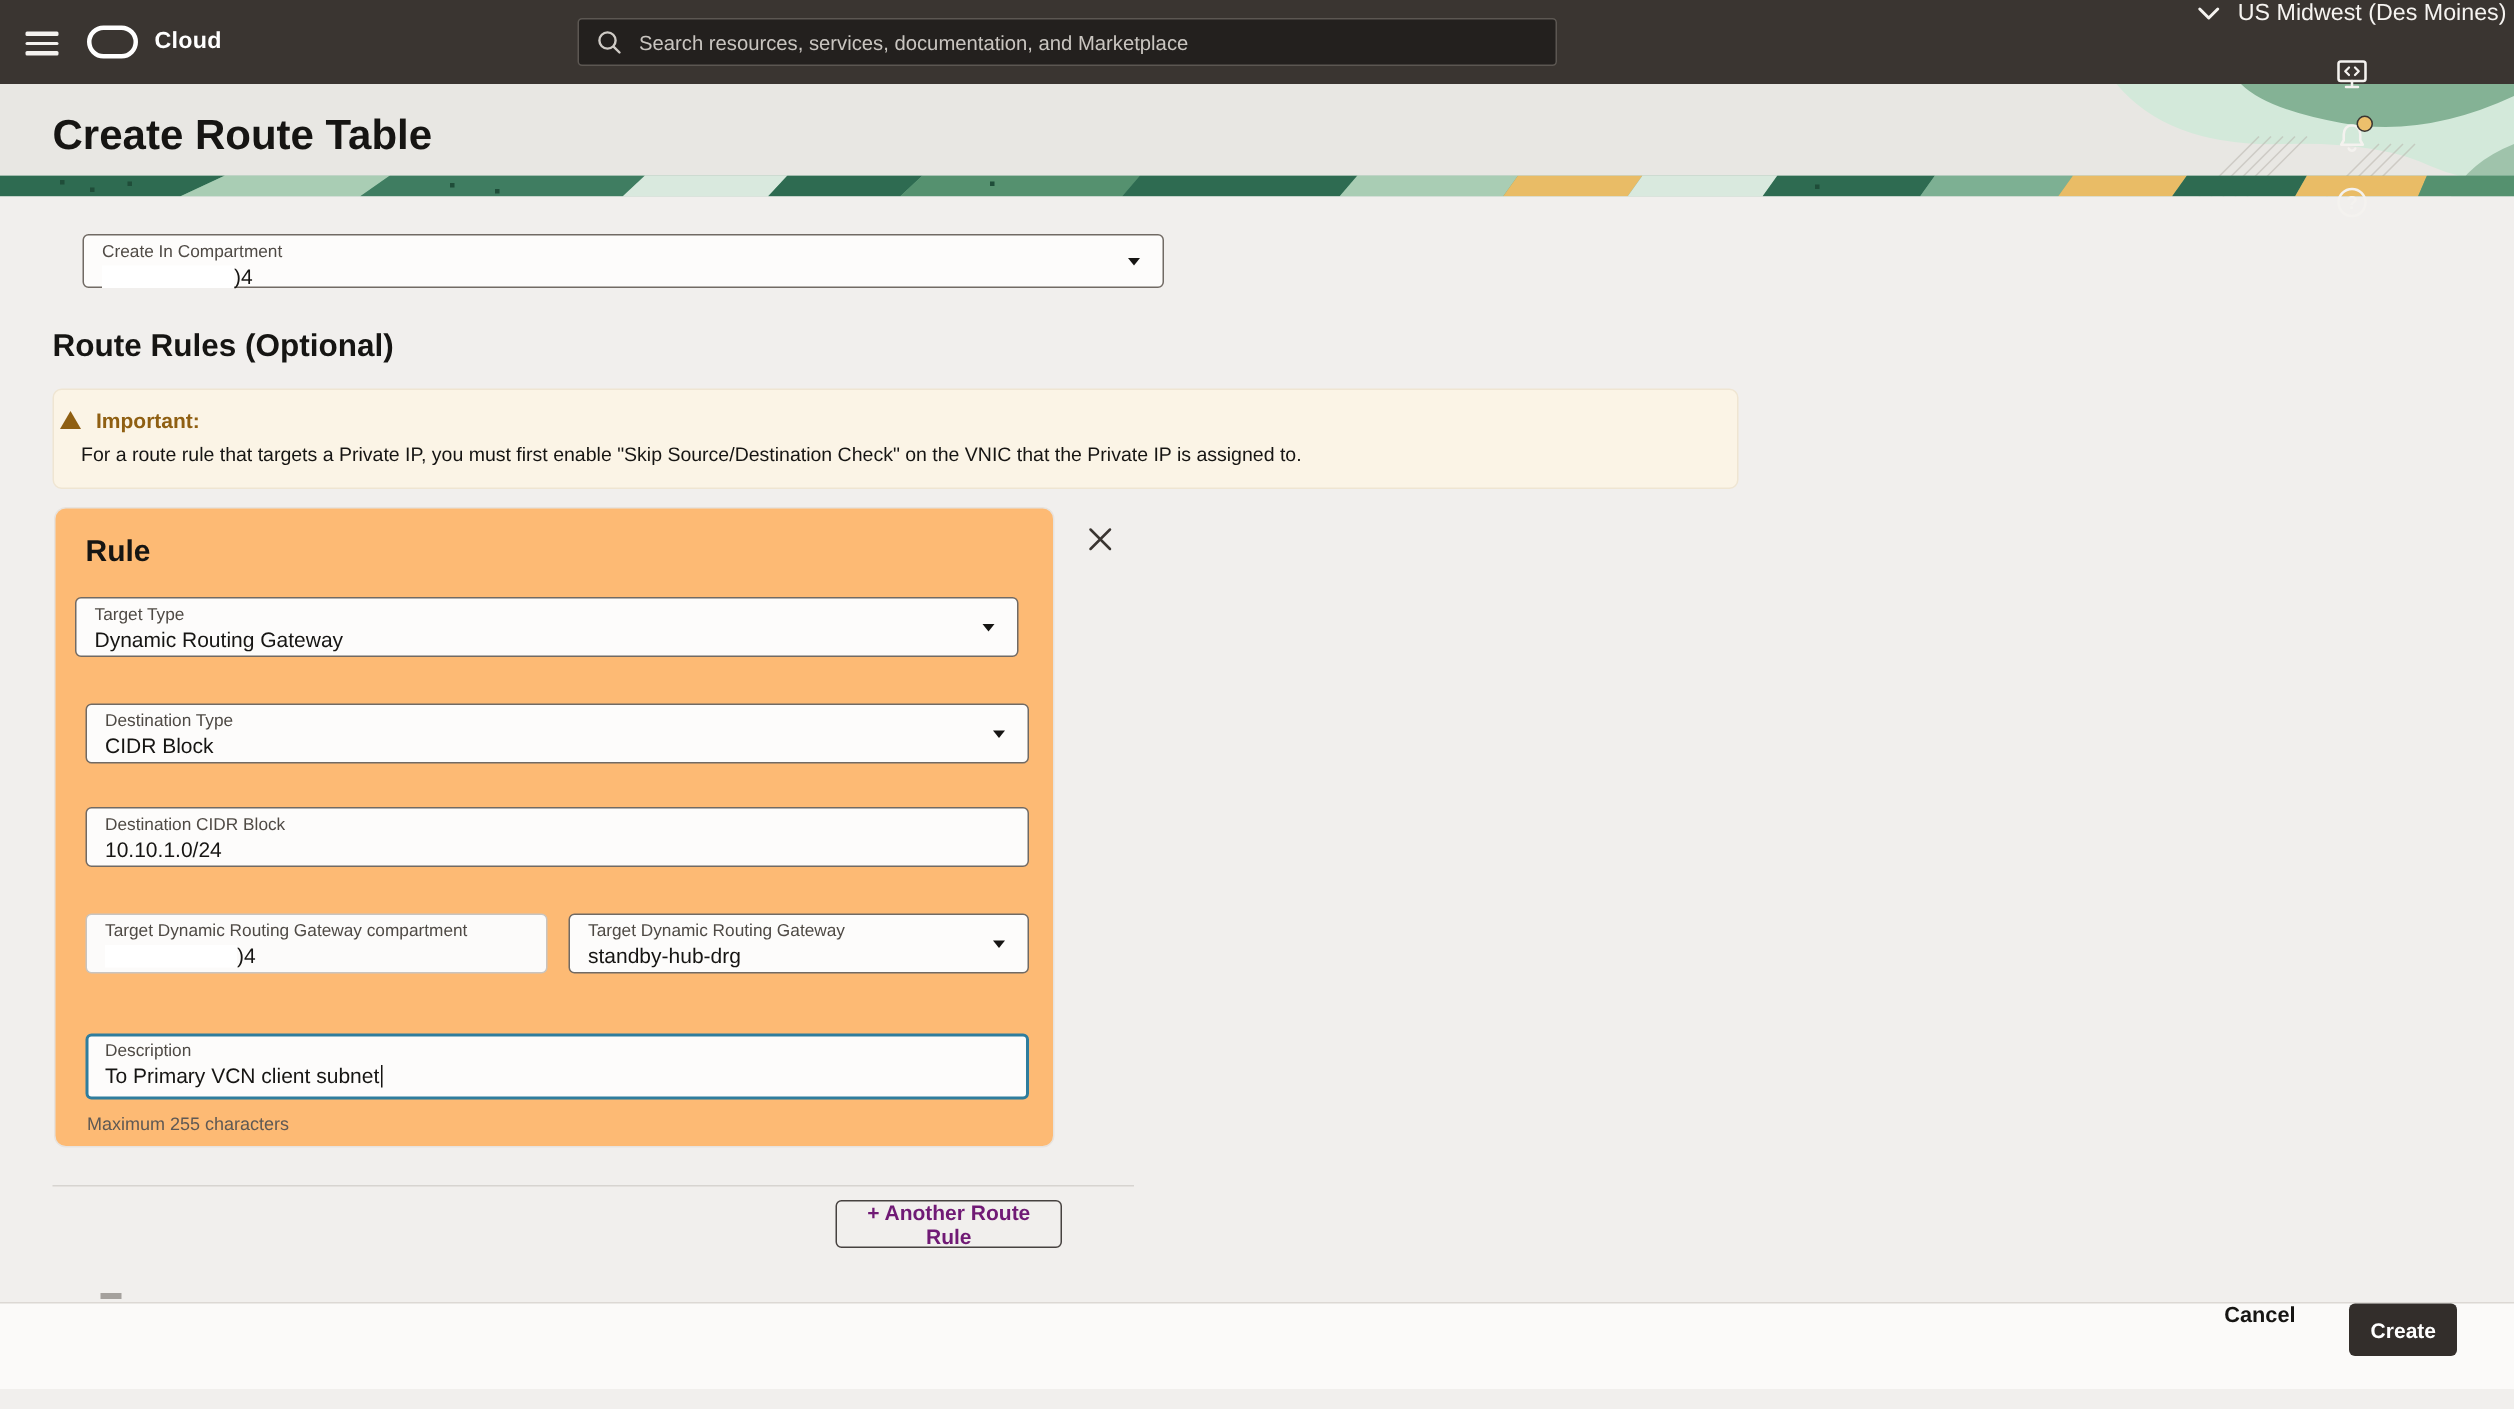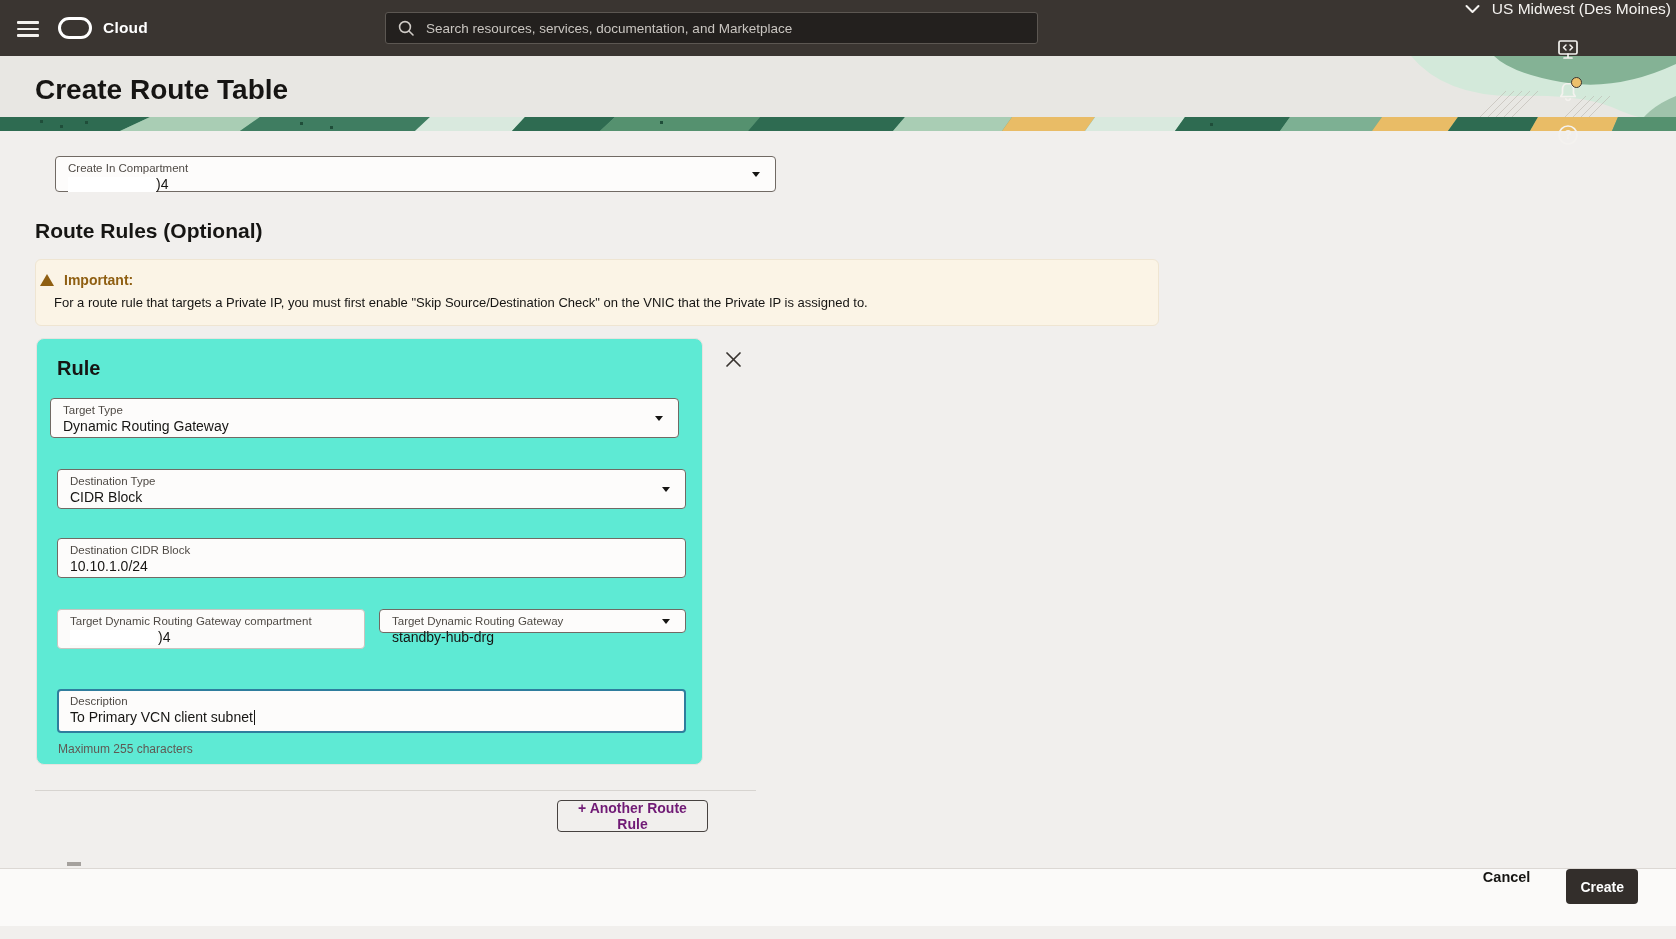--- a/index.html
+++ b/index.html
@@ -58,27 +58,27 @@
   .section-title { position:absolute; left:35px; top:219px; font-size:21px; font-weight:bold; }
 
   .warning { position:absolute; left:35px; top:259px; width:1124px; height:67px;
     background:#fbf4e6; border:1px solid #efe5d2; border-radius:6px; padding:12px 4px; }
   .warn-head { display:flex; align-items:center; gap:10px; font-size:14px; font-weight:bold; color:#8f5f12; }
   .warn-tri { width:0; height:0; border-left:7px solid transparent; border-right:7px solid transparent;
     border-bottom:12px solid #8f5f12; }
   .warn-body { margin:7px 0 0 14px; font-size:13px; color:#161513; }
 
   .rule-card { position:absolute; left:36px; top:338px; width:667px; height:427px;
-    background:#5eead4; border:1px solid #e7e3df; border-radius:8px;padding-left:24px; }
+    background:#fdba74; border:1px solid #e7e3df; border-radius:8px;padding-left:24px; }
   .rule-title { position:absolute; left:20px; top:18px; font-size:20px; font-weight:bold; }
   .f-target-type { left:13px; top:59px;  width:629px; height:40px; }
   .f-dest-type   { left:20px; top:130px; width:629px; height:40px; }
   .f-cidr        { left:20px; top:199px; width:629px; height:40px; cursor:text; }
   .f-drg-comp    { left:20px; top:270px; width:308px; height:40px; }
-  .f-drg         { left:342px; top:270px; width:307px; height:24px; }
+  .f-drg         { left:342px; top:270px; width:307px; height:40px; }
   .f-desc        { left:20px; top:350px; width:629px; height:44px; cursor:text; }
   .f-helper { position:absolute; left:21px; top:403px; font-size:12px; color:#5f5954; }
 
   .close-rule { position:absolute; left:718px; top:344px; width:30px; height:30px;
     display:flex; align-items:center; justify-content:center; cursor:pointer; }
 
   .divider { position:absolute; left:35px; top:790px; width:721px; height:1px; background:#d7d4d0; }
 
   .add-rule-btn { position:absolute; left:557px; top:800px; width:151px; height:32px;
     background:transparent; border:1px solid #474240; border-radius:4px;

